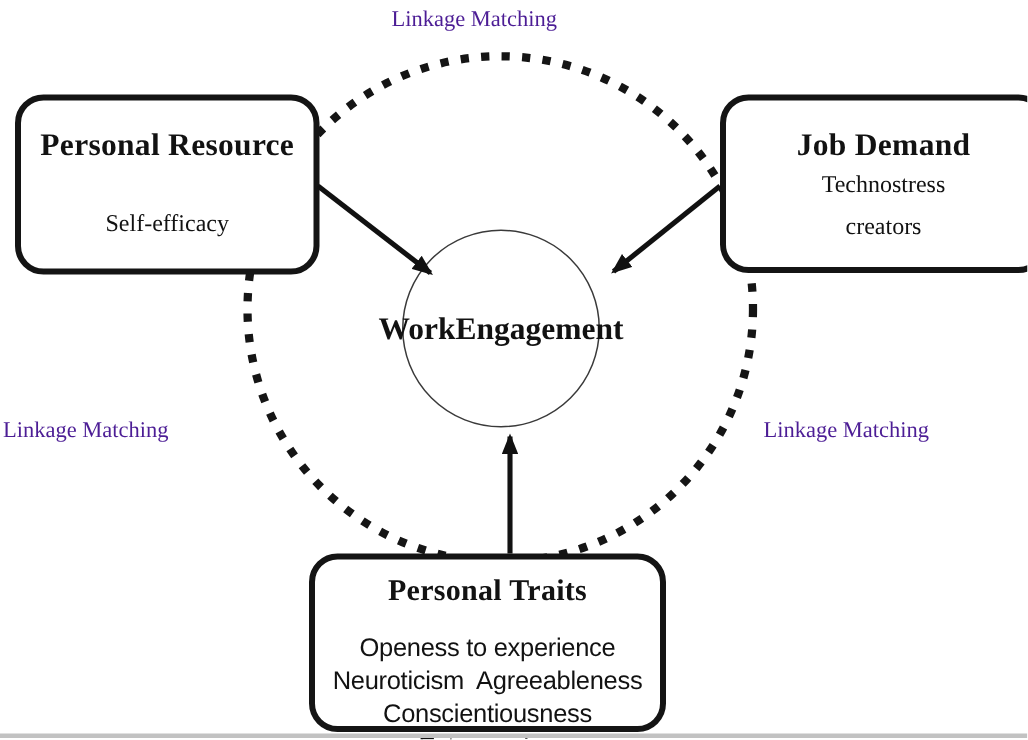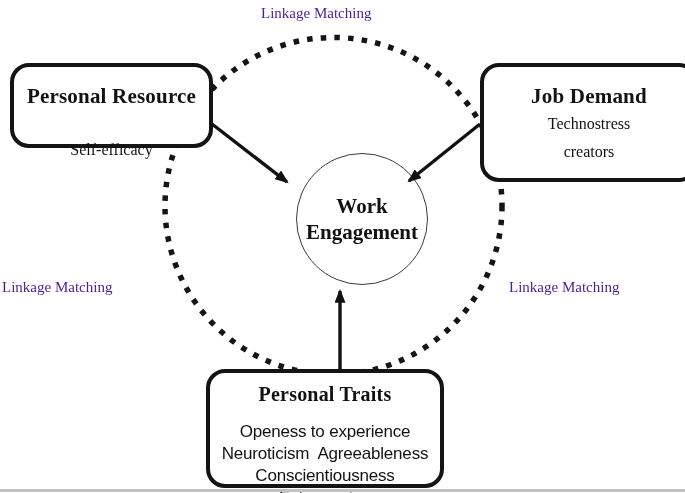--- a/index.html
+++ b/index.html
@@ -42,49 +42,49 @@
   .box-title {
     font-weight: 700;
     font-size: 21px;
     line-height: 24px;
     letter-spacing: 0.2px;
   }
   .box-sub {
     font-size: 16px;
     line-height: 24px;
   }
-  #box-personal-resource { left: 10px;  top: 63px;  width: 203px; height: 85px; padding-top: 17px; }
+  #box-personal-resource { left: 10px;  top: 63px;  width: 203px; height: 120px; padding-top: 17px; }
   #box-personal-resource .box-sub { margin-top: 30px; text-align: center; }
 
   #box-job-demand { left: 480px; top: 63px; width: 218px; height: 119px; padding-top: 17px; }
   #box-job-demand .box-sub { margin-top: 4px; }
 
   #box-personal-traits { left: 206px; top: 369px; width: 238px; height: 119px; padding-top: 10px; }
   #box-personal-traits .box-title { font-size: 20px; line-height: 22px; }
   .trait-lines {
     margin-top: 16px;
     font-family: "Liberation Sans", sans-serif;
     font-size: 17px;
     line-height: 22px;
     letter-spacing: -0.2px;
   }
 
   .hub-circle {
     position: absolute;
     z-index: 2;
     box-sizing: border-box;
-    left: 296px;
+    left: 268px;
     top: 153px;
     width: 132px;
     height: 132px;
     background: #ffffff;
     border: 1.5px solid #3a3a3a;
     border-radius: 50%;
     display: flex;
-    flex-direction: column;
+    flex-direction: row;
     align-items: center;
     justify-content: center;
     text-align: center;
   }
   .hub-title {
     font-weight: 700;
     font-size: 21px;
     line-height: 26px;
   }
 

